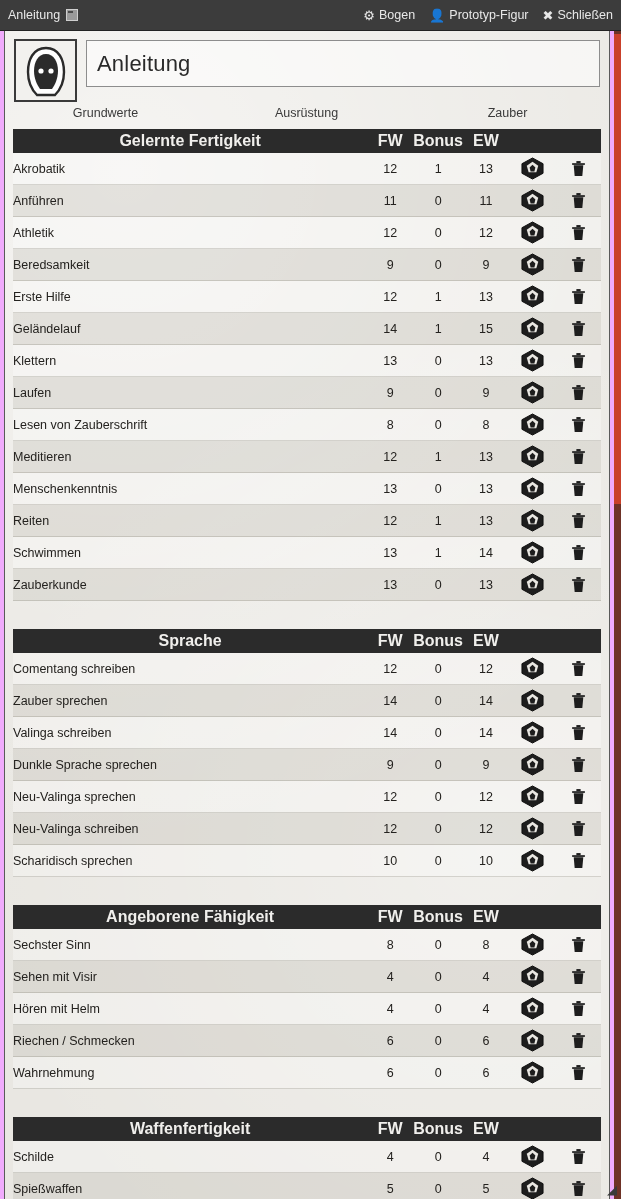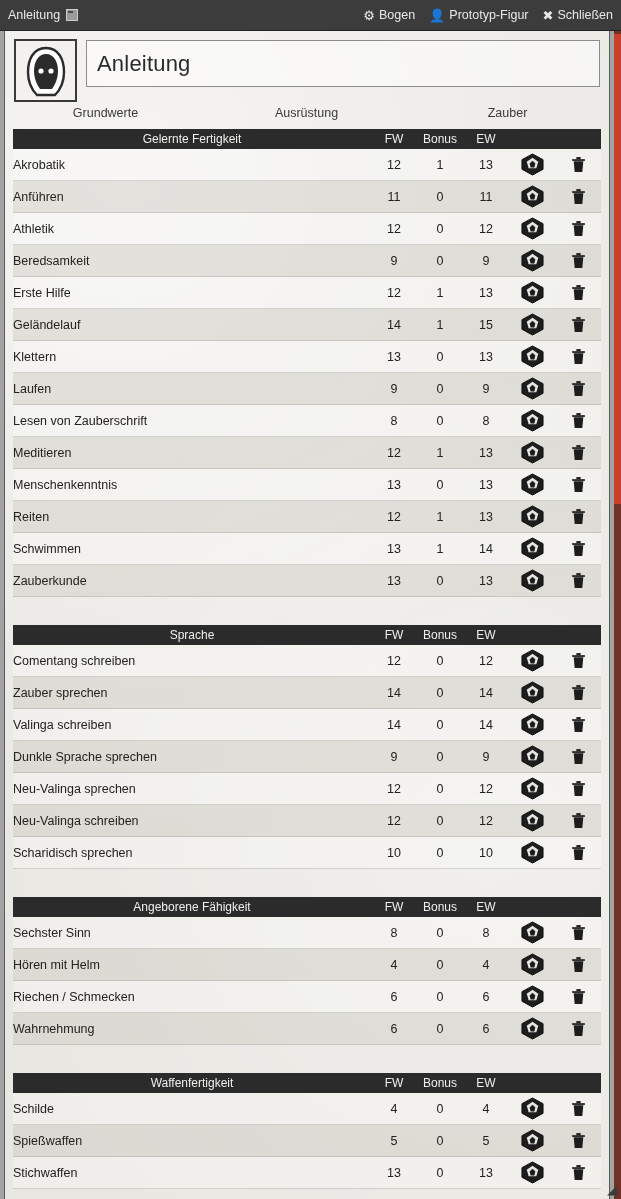--- a/index.html
+++ b/index.html
@@ -6,21 +6,21 @@
   html, body {
     margin: 0; padding: 0;
     background: #3a3a3a;
     font-family: "Liberation Sans", sans-serif;
   }
   #app {
     position: relative;
     width: 621px;
     height: 1199px;
     overflow: hidden;
-    background: #a3a3a3;
+    background: #f0abfc;
   }
 
   
   .titlebar {
     height: 31px;
     background: #3c3c3c;
     border-bottom: 1px solid #222;
     display: flex;
     align-items: center;
     justify-content: space-between;
@@ -109,22 +109,22 @@
   table.skills {
     width: 100%;
     border-collapse: collapse;
     font-size: 12.5px;
     color: #24221f;
   }
   table.skills + table.skills { margin-top: 28px; }
   .secthead td {
     background: #2b2b2b;
     color: #f0efec;
-    font-weight: normal;
-    font-size: 12px;
+    font-weight: bold;
+    font-size: 16px;
     padding: 3px 0;
     border: none;
   }
   .secthead .t-name { text-align: center; padding-left: 0; }
   .secthead .t-num { text-align: center; }
   tbody tr.row:nth-child(odd)  { background: rgba(255,255,255,.30); }
   tbody tr.row:nth-child(even) { background: rgba(190,186,176,.30); }
   tbody tr.row td { padding: 4px 0; border-bottom: 1px solid rgba(150,145,135,.35); }
   td.t-name { padding-left: 6px; }
   td.t-num { text-align: center; width: 46px; }
@@ -600,20 +600,36 @@
                   <polygon points="12,5 18,9 16,16 8,16 6,9" fill="#e9e7e2"></polygon>
                   <polygon points="12,8 15,11 14,15 10,15 9,11" fill="#1d1d1d"></polygon>
                 </svg></td>
               <td class="t-trash"><svg class="trash" viewBox="0 0 14 16">
                   <rect x="1" y="3" width="12" height="1.6" fill="#1d1d1d"></rect>
                   <rect x="5" y="1" width="4" height="2" fill="#1d1d1d"></rect>
                   <path d="M2.5 5 H11.5 L10.6 15 H3.4 Z" fill="#1d1d1d"></path>
                 </svg></td>
             </tr>
             <tr class="row">
+              <td class="t-name">Sehen mit Visir</td>
+              <td class="t-num">4</td>
+              <td class="t-num">0</td>
+              <td class="t-num">4</td>
+              <td class="t-icon"><svg class="die" viewBox="0 0 24 24">
+                  <polygon points="12,1 23,7 23,17 12,23 1,17 1,7" fill="#1d1d1d" stroke="#0b0b0b"></polygon>
+                  <polygon points="12,5 18,9 16,16 8,16 6,9" fill="#e9e7e2"></polygon>
+                  <polygon points="12,8 15,11 14,15 10,15 9,11" fill="#1d1d1d"></polygon>
+                </svg></td>
+              <td class="t-trash"><svg class="trash" viewBox="0 0 14 16">
+                  <rect x="1" y="3" width="12" height="1.6" fill="#1d1d1d"></rect>
+                  <rect x="5" y="1" width="4" height="2" fill="#1d1d1d"></rect>
+                  <path d="M2.5 5 H11.5 L10.6 15 H3.4 Z" fill="#1d1d1d"></path>
+                </svg></td>
+            </tr>
+            <tr class="row">
               <td class="t-name">Hören mit Helm</td>
               <td class="t-num">4</td>
               <td class="t-num">0</td>
               <td class="t-num">4</td>
               <td class="t-icon"><svg class="die" viewBox="0 0 24 24">
                   <polygon points="12,1 23,7 23,17 12,23 1,17 1,7" fill="#1d1d1d" stroke="#0b0b0b"></polygon>
                   <polygon points="12,5 18,9 16,16 8,16 6,9" fill="#e9e7e2"></polygon>
                   <polygon points="12,8 15,11 14,15 10,15 9,11" fill="#1d1d1d"></polygon>
                 </svg></td>
               <td class="t-trash"><svg class="trash" viewBox="0 0 14 16">

